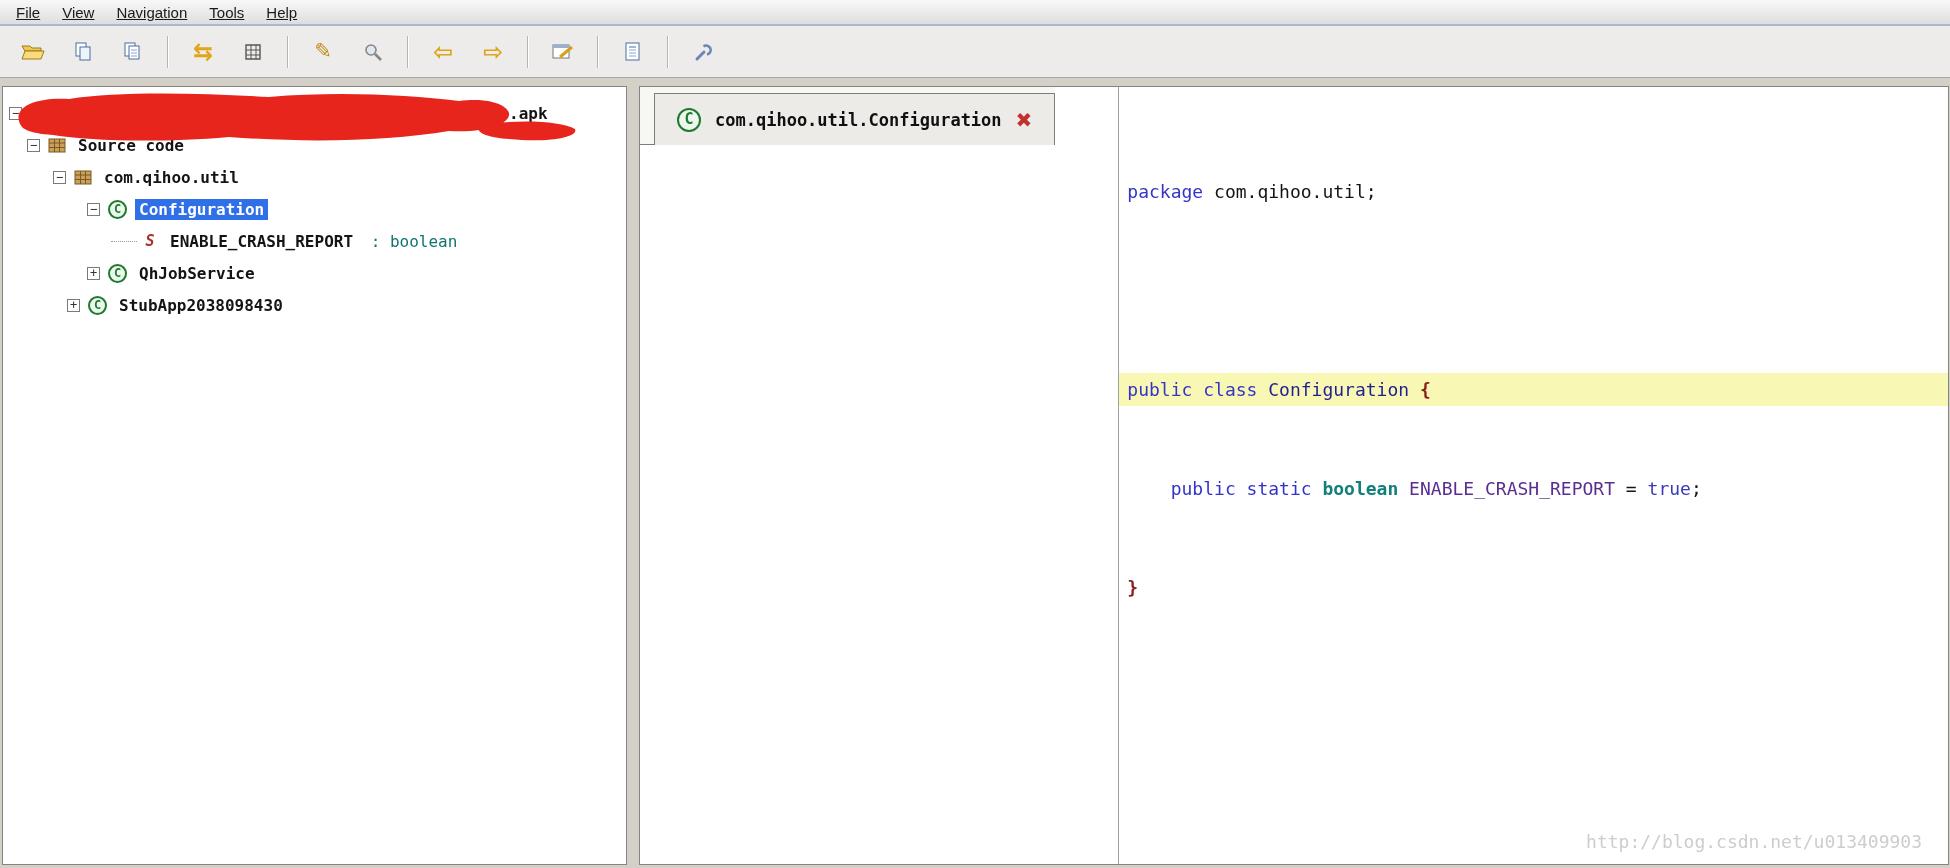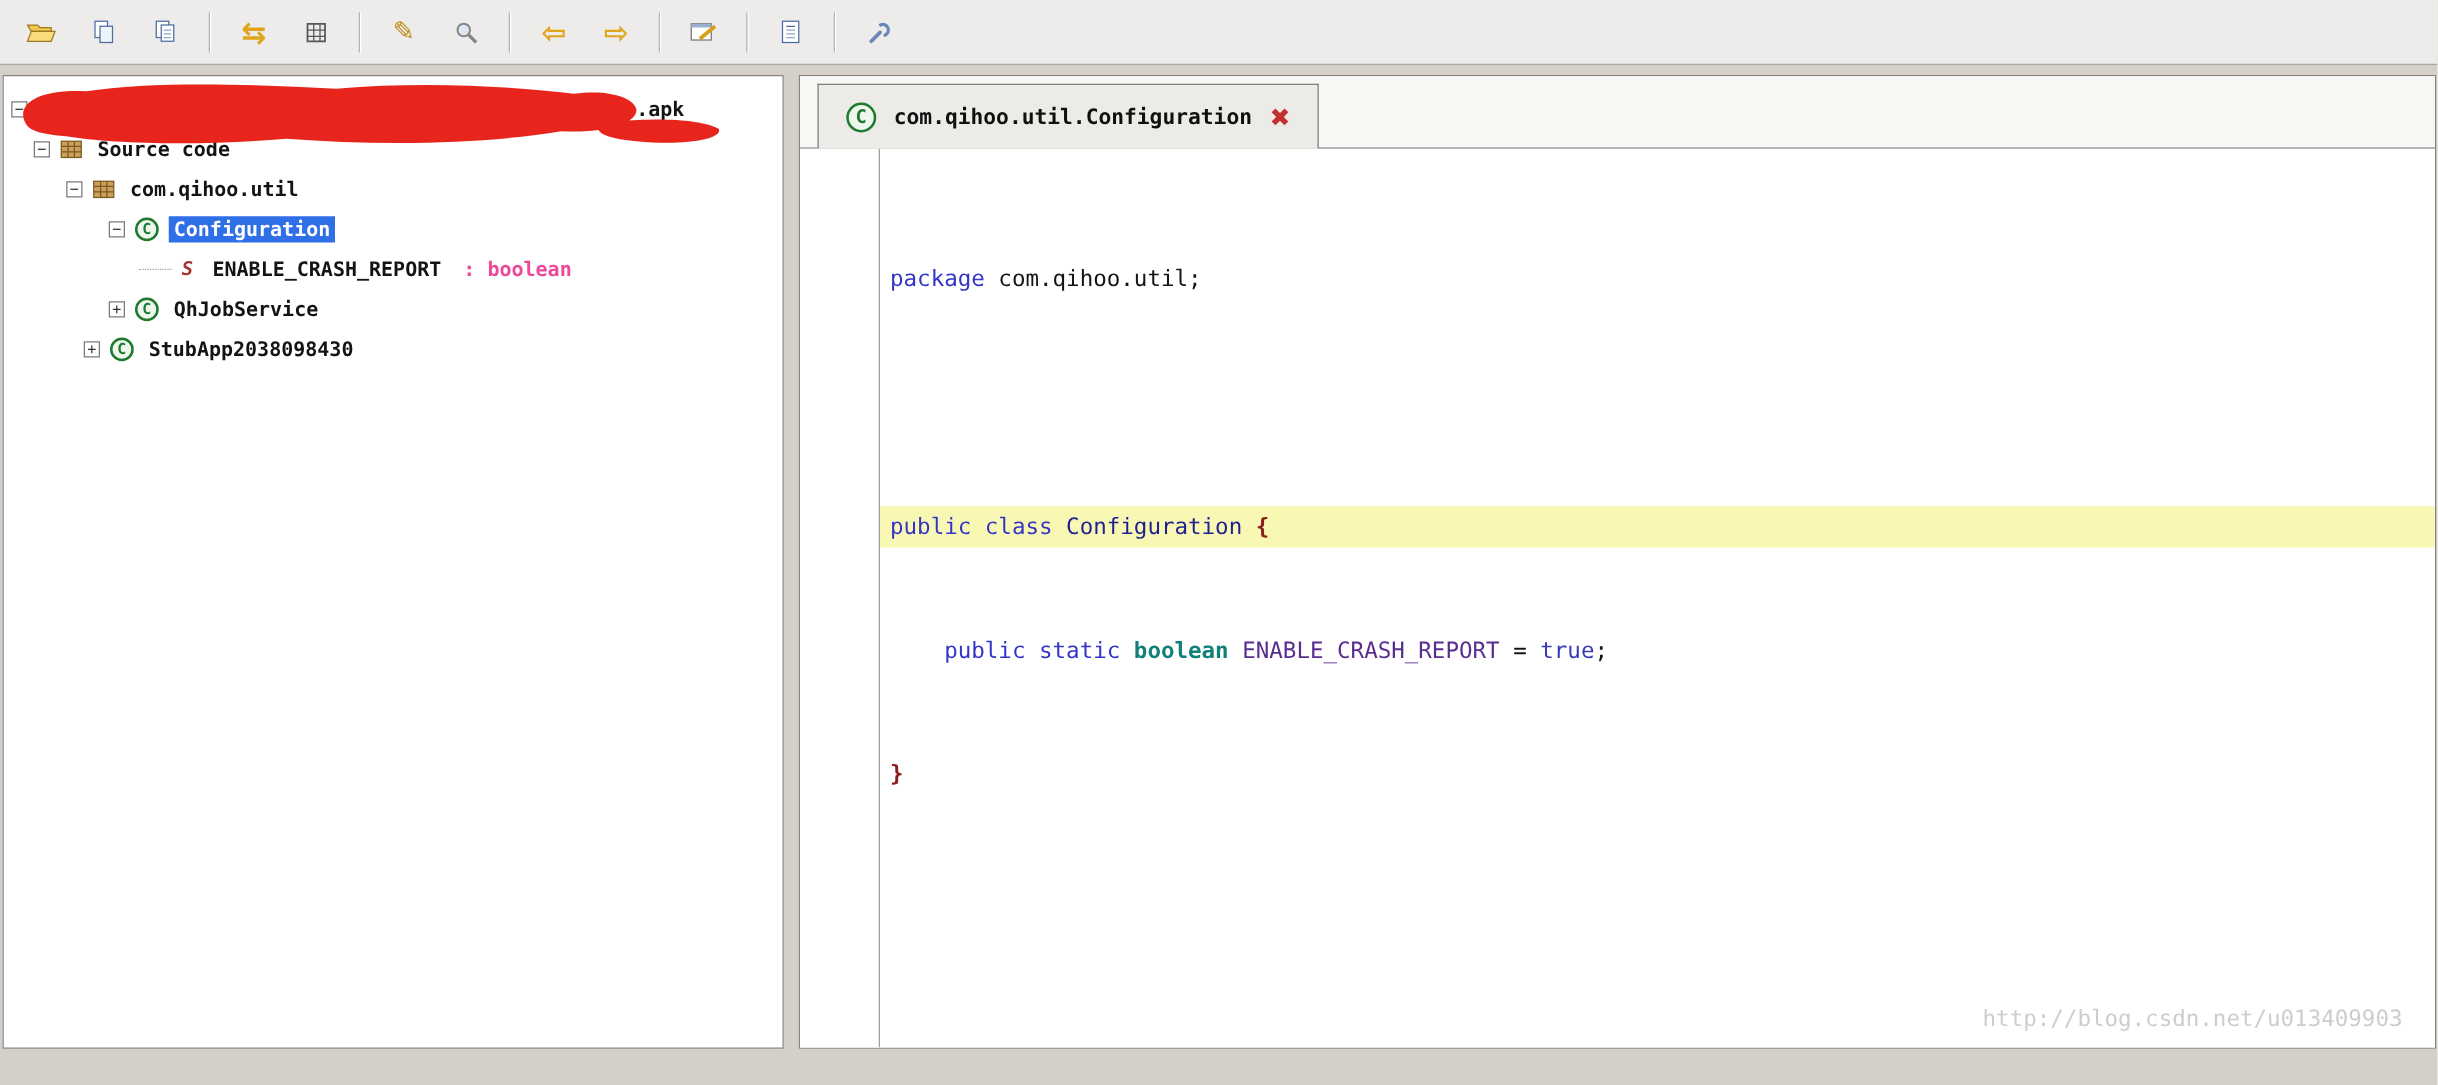--- a/index.html
+++ b/index.html
@@ -31,36 +31,36 @@
   .g-gold { color:#dfa61c; font-size:24px; font-weight:bold; line-height:1; }
   .g-pencil { color:#c08b14; font-size:21px; line-height:1; }
 
   
   .main { display:flex; height:787px; padding-top:8px; align-items:stretch; }
   .tree-panel {
     position:relative; width:625px; margin-left:2px;
     background:#fff; border:1px solid #848484; overflow:hidden; padding-top:10px;
   }
   .splitter { width:12px; }
-  .editor-panel { flex:1; display:flex; flex-direction:column; background:#fff; border:1px solid #848484; margin-right:1px; }
+  .editor-panel { flex:1; display:flex; flex-direction:row; background:#fff; border:1px solid #848484; margin-right:1px; }
 
   
   .trow { display:flex; align-items:center; height:32px; font-size:16px; white-space:pre; }
   .exp {
     width:13px; height:13px; flex:none; margin-right:8px;
     border:1px solid #7a7a7a; background:#fff; color:#333;
     display:inline-flex; align-items:center; justify-content:center;
     font-size:12px; line-height:1; font-family:"DejaVu Sans Mono", monospace;
   }
   .exp.minus::before { content:"−"; }
   .exp.plus::before  { content:"+"; }
   .ticon { flex:none; margin-right:8px; display:inline-flex; align-items:center; justify-content:center; }
   .tlabel { font-weight:bold; color:#141414; padding:1px 4px; }
   .tlabel.sel { background:#2f6fe8; color:#fff; }
-  .sub { color:#ec4899; font-weight:bold; margin-left:4px; }
+  .sub { color:#0f766e; font-weight:normal; margin-left:4px; }
   .conn { width:26px; border-top:1px dotted #9a9a9a; margin-right:5px; flex:none; }
   .cicon {
     width:19px; height:19px; border-radius:50%;
     border:2px solid #1d7a2e; background:#edf7ed; color:#1d7a2e;
     font-weight:bold; font-size:12px; line-height:1;
     display:inline-flex; align-items:center; justify-content:center;
   }
   .cicon::before { content:"C"; }
   .cicon.lg { width:24px; height:24px; font-size:15px; }
   .ficon { width:16px; color:#a83232; font-weight:bold; font-style:italic; font-size:15px; text-align:center; }
@@ -99,20 +99,27 @@
   .val   { color:#3a3ab8; }
   .brace { color:#8b1d1d; font-weight:bold; }
   .plain { color:#141414; }
   .watermark { position:absolute; right:26px; bottom:12px; color:#cdcdcd; font-size:18px; }
 </style>
 </head>
 <body>
 
 <div class="app">
 
+  <div class="menubar">
+    <span class="menu-item">File</span>
+    <span class="menu-item">View</span>
+    <span class="menu-item">Navigation</span>
+    <span class="menu-item">Tools</span>
+    <span class="menu-item">Help</span>
+  </div>
 
   <div class="toolbar">
     <span class="tb-btn">
       <svg width="24" height="19" viewBox="0 0 24 19">
           <path d="M1 4 h8 l2 2 h9 v3 H4 Z" fill="#f5c84c" stroke="#9a7a20"></path>
           <path d="M4 9 h19 l-3 8 H1 Z" fill="#fadb7a" stroke="#9a7a20"></path>
         </svg>
     </span>
     <span class="tb-btn">
       <svg width="20" height="20" viewBox="0 0 20 20">

